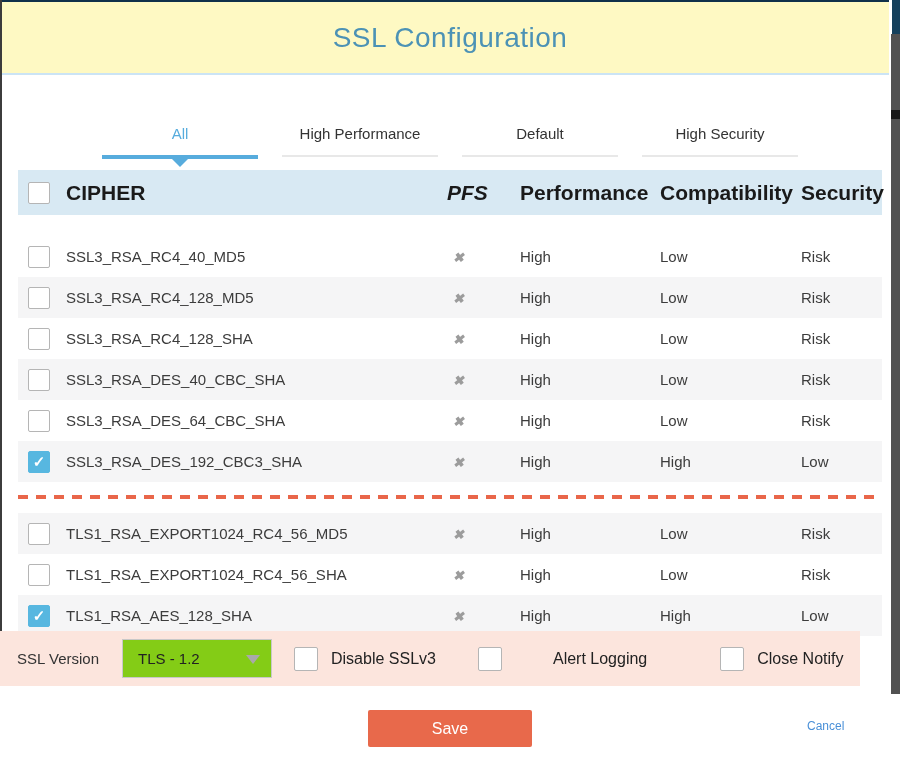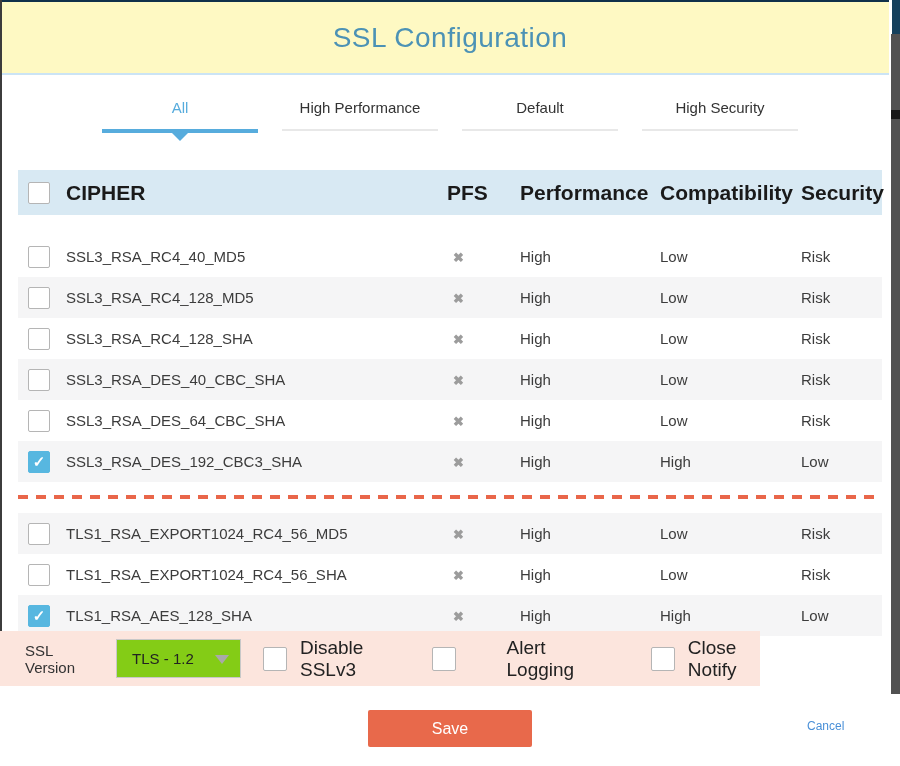--- a/index.html
+++ b/index.html
@@ -15,66 +15,66 @@
   .right-strip .rs-navy { position:absolute; top:0; right:0; width:8px; height:34px; background:#14405c; }
   .right-strip .rs-gray { position:absolute; top:34px; right:0; width:9px; height:660px; background:#515151; }
   .right-strip .rs-notch { position:absolute; top:110px; right:0; width:9px; height:9px; background:#181818; }
 
   
   .dlg-header { position:absolute; top:2px; left:0; width:100%; height:73px; background:#fef9c3;
     border-bottom:2px solid #cbe4f5; display:flex; align-items:center; justify-content:center; }
   .dlg-title { font-size:28px; color:#4c92b5; letter-spacing:0.5px; }
 
   
-  .tabs { position:absolute; top:93px; left:0; width:900px; display:flex; justify-content:center; gap:24px; }
+  .tabs { position:absolute; top:119px; left:0; width:900px; display:flex; justify-content:center; gap:24px; }
   .tab { width:156px; cursor:pointer; }
   .tab-label { display:block; text-align:center; font-size:15px; color:#333; padding:6px 0 13px 0; }
   .tab-underline { height:2px; background:#e8e8e8; }
   .tab.active .tab-label { color:#57acdd; }
   .tab.active .tab-underline { height:4px; background:#57acdd; }
   .tab-caret { width:0; height:0; margin:0 auto; border-left:8px solid transparent;
     border-right:8px solid transparent; border-top:8px solid #57acdd; }
 
   
   .table { position:absolute; top:170px; left:18px; width:864px; }
   .trow { display:flex; align-items:center; }
   .thead { height:45px; background:#d8e9f3; font-weight:bold; font-size:21px; color:#1a1a1a; }
   .col-check { width:48px; padding-left:10px; display:flex; align-items:center; }
   .col-cipher { width:381px; }
-  .col-pfs { width:73px; }
+  .col-pfs { width:73px;font-style:italic; }
   .col-perf { width:140px; }
   .col-compat { width:141px; }
   .col-sec { width:81px; }
 
   .rows-spacer { height:21px; }
   .row { height:41px; font-size:15px; color:#3c3c3c; background:#fff; }
   .row.shaded { background:#f5f5f6; }
 
   .cb { width:22px; height:22px; background:#fff; border:1px solid #b5b5b5; border-radius:2px;
     display:flex; align-items:center; justify-content:center; cursor:pointer; flex:0 0 auto; }
   .cb.checked { background:#57b7e0; border-color:#57b7e0; }
   .cb .tick { color:#fff; font-size:15px; font-weight:bold; line-height:1; }
 
   .pfs-mark { display:inline-block; padding-left:6px; color:#9c9c9c; font-size:13px; font-weight:bold; }
 
   .dashed-sep { height:4px; margin:13px 0 14px 0;
     background:repeating-linear-gradient(90deg, #e9664a 0 10px, transparent 10px 18px); }
 
   
-  .bottom-bar { position:absolute; top:631px; left:0; width:760px; height:55px; background:#fce5dd;
-    display:flex; align-items:center; z-index:5;padding-left:8px; }
+  .bottom-bar { position:absolute; top:631px; left:0; width:860px; height:55px; background:#fce5dd;
+    display:flex; align-items:center; z-index:5; }
   .ssl-version-label { font-size:15px; color:#333; margin-left:17px; }
   .dropdown { position:relative; margin-left:23px; width:150px; height:39px; background:#84cc16;
     border:1px solid #c8c8c8; display:flex; align-items:center; cursor:pointer; }
   .dropdown-value { font-size:15px; color:#222; padding-left:15px; }
   .dropdown-caret { position:absolute; right:11px; top:15px; width:0; height:0;
     border-left:7px solid transparent; border-right:7px solid transparent; border-top:9px solid #a9a9a9; }
   .bar-check { display:flex; align-items:center; }
   .bar-check .cb { width:24px; height:24px; }
-  .bar-check .bar-check-label { font-size:19px; color:#222; margin-left:13px; }
+  .bar-check .bar-check-label { font-size:16px; color:#222; margin-left:13px; }
   #bar-check-0 { margin-left:22px; }
   #bar-check-1 { margin-left:42px;gap:38px; }
   #bar-check-2 { margin-left:73px; }
 
   
   .save-button { position:absolute; top:710px; left:368px; width:164px; height:37px; background:#e8694b;
     border:none; border-radius:2px; color:#fff; font-size:16px; font-family:"Liberation Sans", sans-serif;
     cursor:pointer; z-index:4; }
   .cancel-link { position:absolute; top:719px; left:807px; font-size:12px; color:#4a90d8;
     cursor:pointer; z-index:4; }

